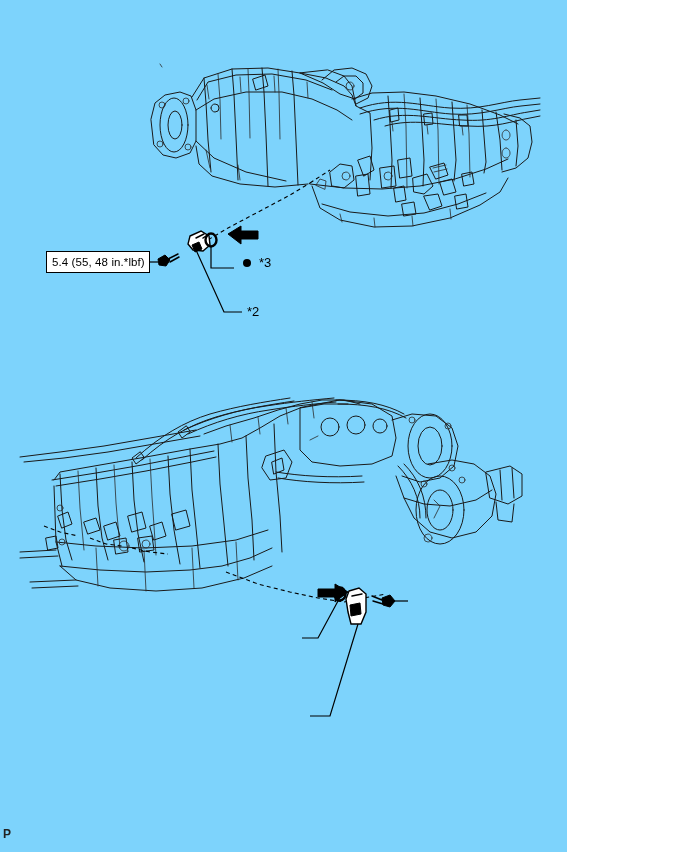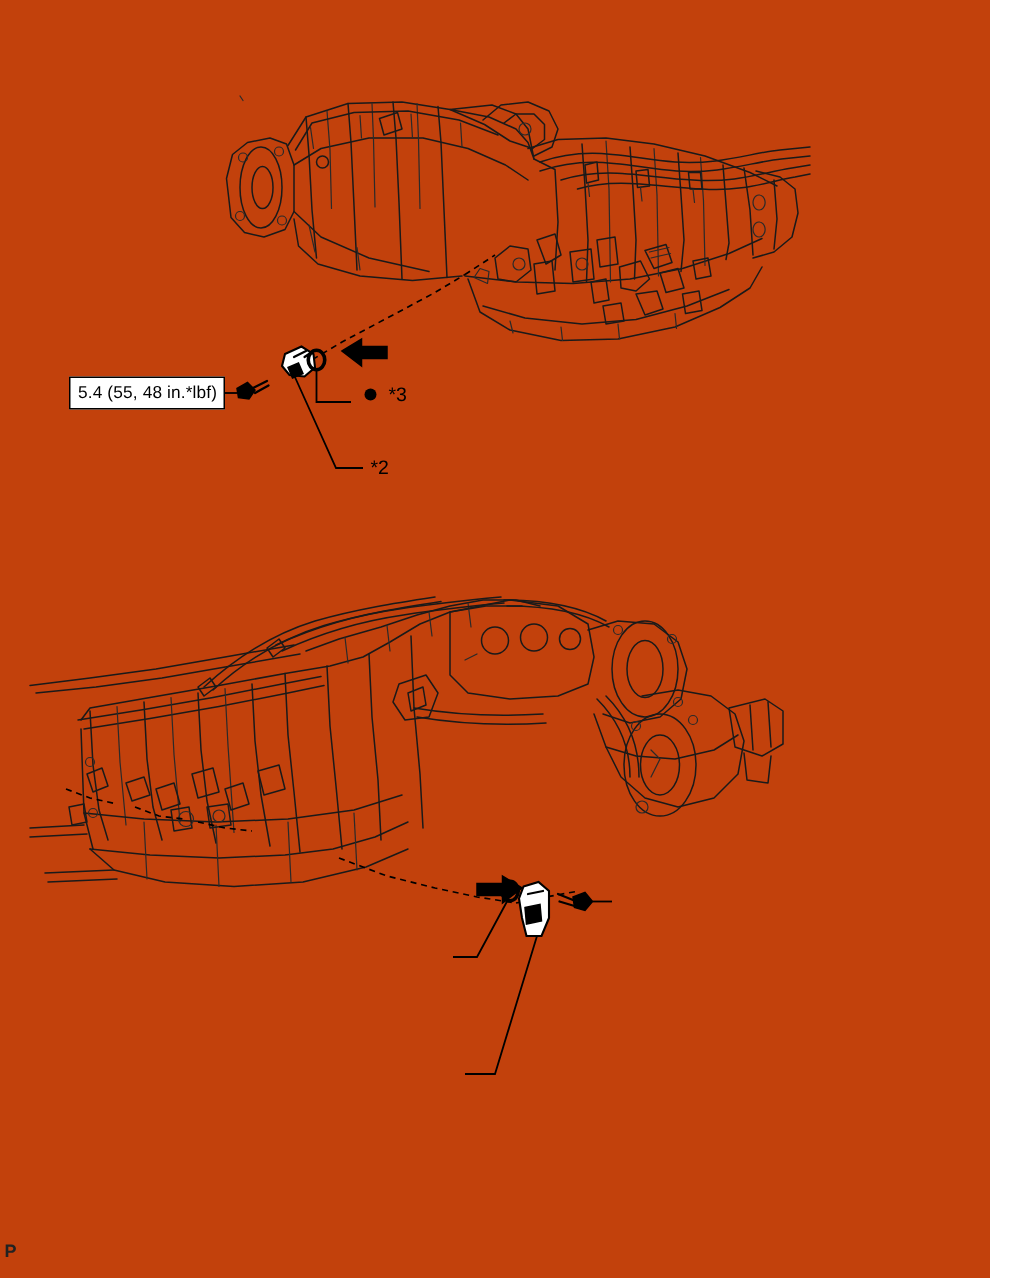--- a/index.html
+++ b/index.html
@@ -10,23 +10,23 @@
   body {
     width: 688px;
     height: 852px;
     position: relative;
     font-family: "Liberation Sans", sans-serif;
     overflow: hidden;
   }
   #page {
     position: absolute;
     left: 0; top: 0;
-    width: 660px;
+    width: 567px;
     height: 852px;
-    background: #c2410c;
+    background: #7dd3fc;
   }
   .fig {
     position: absolute;
   }
   #figure-upper { left: 0; top: 0; width: 688px; height: 360px; }
   #figure-lower { left: 0; top: 380px; width: 688px; height: 420px; }
 
   .callout-box {
     position: absolute;
     border: 1.6px solid #000;

